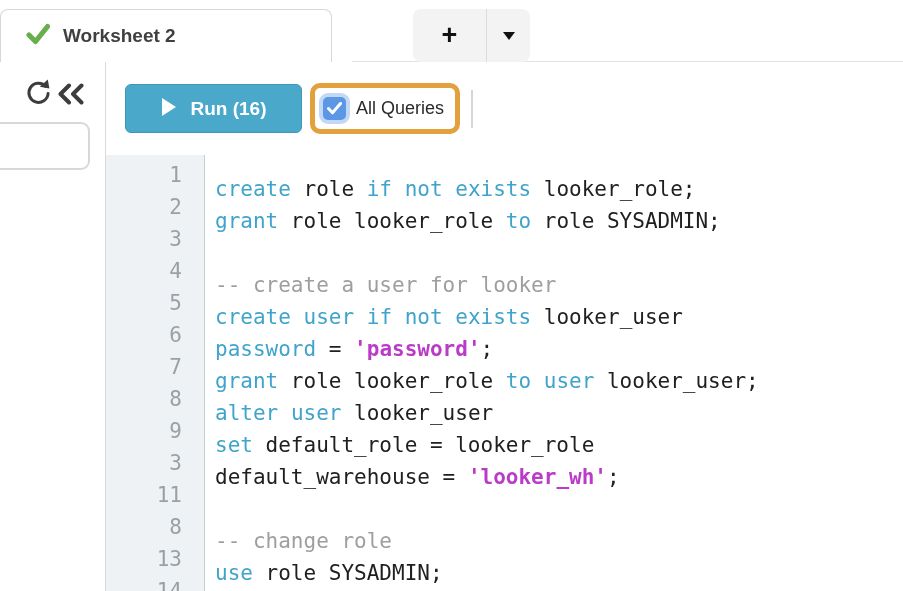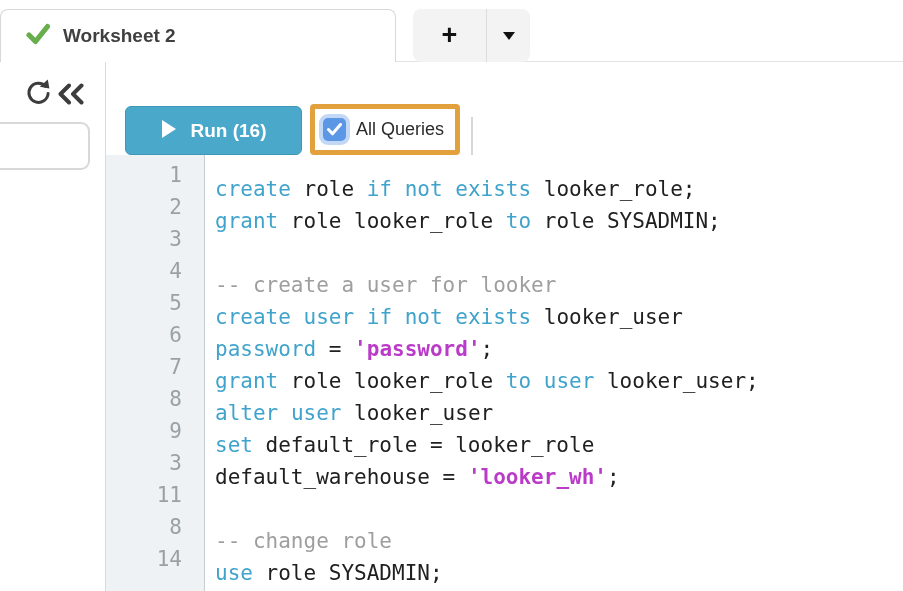--- a/index.html
+++ b/index.html
@@ -10,21 +10,21 @@
     --line:#e2e2e2; --border:#d8d8d8; --muted:#9b9b9b;
   }
   *{box-sizing:border-box;}
   html,body{margin:0;padding:0;background:#fff;}
   .app{position:relative;width:903px;height:591px;background:#fff;overflow:hidden;
        font-family:"Liberation Sans",sans-serif;}
 
   
   .tabstrip{position:absolute;top:0;left:0;right:0;height:62px;background:#fff;}
   .strip-line{position:absolute;top:61px;left:352px;right:0;height:1px;background:var(--line);}
-  .tab{position:absolute;left:0;top:9px;width:396px;height:53px;background:#fff;
+  .tab{position:absolute;left:0;top:9px;width:332px;height:53px;background:#fff;
        border:1px solid var(--border);border-bottom:none;border-radius:8px 8px 0 0;
        display:flex;align-items:center;padding-left:25px;}
   .tab-title{margin-left:13px;font-size:19px;font-weight:bold;color:#404040;}
   .tab-actions{position:absolute;left:413px;top:9px;height:53px;background:#f3f3f3;
        border-radius:8px;display:flex;align-items:stretch;overflow:hidden;}
   .tab-actions .btn{display:flex;align-items:center;justify-content:center;cursor:pointer;}
   .btn-plus{width:73px;font-size:27px;font-weight:600;color:#111;}
   .actions-sep{width:1px;background:#dcdcdc;}
   .btn-caret{width:43px;}
   .caret-down{width:0;height:0;border-left:6px solid transparent;border-right:6px solid transparent;
@@ -33,26 +33,26 @@
   
   .body-row{position:absolute;top:62px;left:0;right:0;bottom:0;display:flex;}
   .sidebar{position:relative;width:106px;border-right:1px solid #dadada;background:#fff;flex:none;}
   .icon-btn{position:absolute;cursor:pointer;}
   .sidebar-search{position:absolute;left:-10px;top:60px;width:100px;height:48px;background:#fff;
        border:2px solid var(--border);border-radius:9px;}
 
   .main{flex:1;display:flex;flex-direction:column;min-width:0;}
 
   
-  .toolbar{height:93px;flex:none;display:flex;align-items:flex-end;padding-left:19px;background:#fff;}
+  .toolbar{height:93px;flex:none;display:flex;align-items:center;padding-left:19px;background:#fff;}
   .run-btn{width:177px;height:49px;border-radius:6px;background:var(--accent);
        border:1px solid var(--accent-border);display:flex;align-items:center;justify-content:center;
        gap:15px;cursor:pointer;}
   .run-label{color:#fff;font-size:19px;font-weight:bold;}
-  .aq-ring{margin-left:8px;height:51px;border:5px solid var(--orange);border-radius:4px;
+  .aq-ring{margin-left:8px;height:51px;border:5px solid var(--orange);border-radius:10px;
        display:flex;align-items:center;padding:0 11px 0 8px;}
   .aq-checkbox{width:23px;height:23px;border-radius:5px;background:var(--checkbox);
        box-shadow:0 0 0 4px rgba(122,166,235,.45);display:flex;align-items:center;
        justify-content:center;cursor:pointer;flex:none;}
   .aq-label{margin-left:10px;font-size:18px;font-weight:500;color:#2b2b2b;cursor:pointer;}
   .toolbar-sep{width:2px;height:38px;background:#d6d6d6;margin-left:11px;flex:none;}
   .saved-status{margin-left:17px;font-size:19px;color:var(--muted);white-space:nowrap;}
 
   
   .editor{flex:1;display:flex;overflow:hidden;font-family:"DejaVu Sans Mono",monospace;
@@ -140,20 +140,21 @@
             <div class="gutter-num">3</div>
             <div class="gutter-num">4</div>
             <div class="gutter-num">5</div>
             <div class="gutter-num">6</div>
             <div class="gutter-num">7</div>
             <div class="gutter-num">8</div>
             <div class="gutter-num">9</div>
             <div class="gutter-num">3</div>
             <div class="gutter-num">11</div>
             <div class="gutter-num">8</div>
+            <div class="gutter-num">13</div>
             <div class="gutter-num">14</div>
           </div>
         <div class="code" id="code"><div class="code-line"><span class="tk-k">create</span><span class="tk-p"> role </span><span class="tk-k">if</span><span class="tk-p"> </span><span class="tk-k">not</span><span class="tk-p"> </span><span class="tk-k">exists</span><span class="tk-p"> looker_role;</span></div><div class="code-line"><span class="tk-k">grant</span><span class="tk-p"> role looker_role </span><span class="tk-k">to</span><span class="tk-p"> role SYSADMIN;</span></div><div class="code-line"></div><div class="code-line"><span class="tk-c">-- create a user for looker</span></div><div class="code-line"><span class="tk-k">create</span><span class="tk-p"> </span><span class="tk-k">user</span><span class="tk-p"> </span><span class="tk-k">if</span><span class="tk-p"> </span><span class="tk-k">not</span><span class="tk-p"> </span><span class="tk-k">exists</span><span class="tk-p"> looker_user</span></div><div class="code-line"><span class="tk-k">password</span><span class="tk-p"> = </span><span class="tk-s">'password'</span><span class="tk-p">;</span></div><div class="code-line"><span class="tk-k">grant</span><span class="tk-p"> role looker_role </span><span class="tk-k">to</span><span class="tk-p"> </span><span class="tk-k">user</span><span class="tk-p"> looker_user;</span></div><div class="code-line"><span class="tk-k">alter</span><span class="tk-p"> </span><span class="tk-k">user</span><span class="tk-p"> looker_user</span></div><div class="code-line"><span class="tk-k">set</span><span class="tk-p"> default_role = looker_role</span></div><div class="code-line"><span class="tk-p">default_warehouse = </span><span class="tk-s">'looker_wh'</span><span class="tk-p">;</span></div><div class="code-line"></div><div class="code-line"><span class="tk-c">-- change role</span></div><div class="code-line"><span class="tk-k">use</span><span class="tk-p"> role SYSADMIN;</span></div><div class="code-line"></div></div>
       </div>
 
     </div>
   </div>
 </div>
 
 </body></html>

